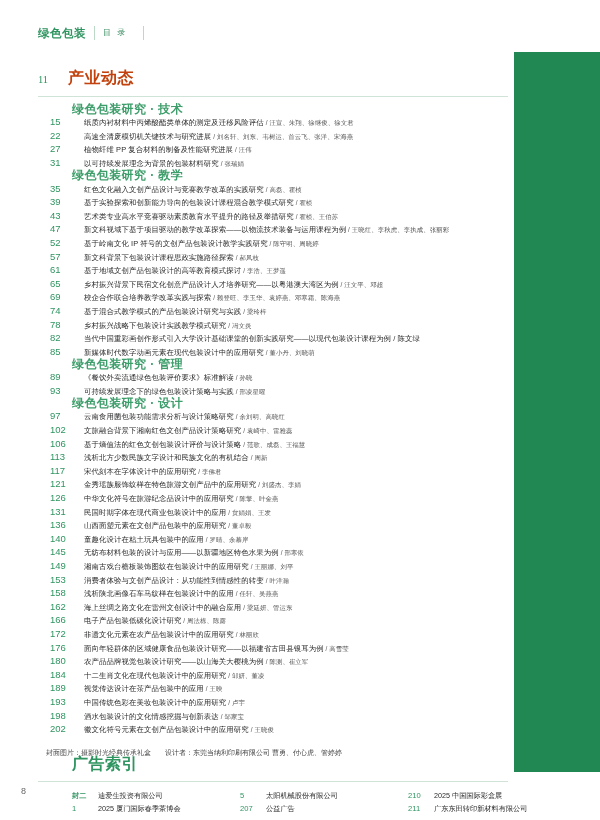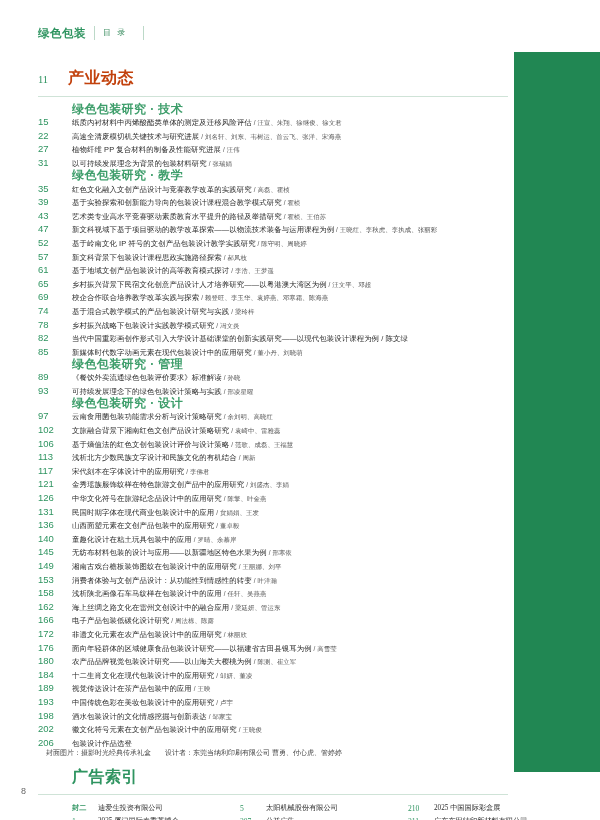--- a/index.html
+++ b/index.html
@@ -107,20 +107,21 @@
     display: flex;
     align-items: baseline;
     line-height: 11.4px;
     margin-top: 1.2px;
   }
   .entry .num {
     width: 34px;
     flex: 0 0 34px;
     font-size: 9.5px;
     color: #2e9460;
+    margin-left: 12px;
   }
   .entry .txt {
     font-size: 7.4px;
     color: #2b2b2b;
     letter-spacing: 0.1px;
   }
   .entry .txt .authors {
     font-size: 6.4px;
     color: #555555;
   }
@@ -148,21 +149,20 @@
   }
   .ads-col {
     width: 168px;
     flex: 0 0 168px;
   }
   .ads-col.wide { width: 175px; flex: 0 0 175px; }
   .ad-row {
     display: flex;
     align-items: flex-start;
     line-height: 13px;
-    font-family: Liberation Serif, serif;
   }
   .ad-row .num {
     width: 26px;
     flex: 0 0 26px;
     font-size: 7.6px;
     color: #2e9460;
   }
   .ad-row .num.wordy { font-size: 7.2px; font-weight: bold; }
   .ad-row .label {
     font-size: 7.2px;
@@ -375,24 +375,20 @@
           <div class="txt">中国传统色彩在美妆包装设计中的应用研究<span class="authors"> / 卢宇</span></div>
         </div>
         <div class="entry">
           <div class="num">198</div>
           <div class="txt">酒水包装设计的文化情感挖掘与创新表达<span class="authors"> / 邹家宝</span></div>
         </div>
         <div class="entry">
           <div class="num">202</div>
           <div class="txt">徽文化符号元素在文创产品包装设计中的应用研究<span class="authors"> / 王晓俊</span></div>
         </div>
-        <div class="entry">
-          <div class="num">206</div>
-          <div class="txt">包装设计作品选登</div>
-        </div>
       </div>
 
     <div class="ads">
       <div class="ads-title">广告索引</div>
       <hr class="ads-rule">
       <div class="ads-cols">
         <div class="ads-col" id="ads-left">
             <div class="ad-row">
               <div class="num wordy">封二</div>
               <div class="label">迪爱生投资有限公司</div>

